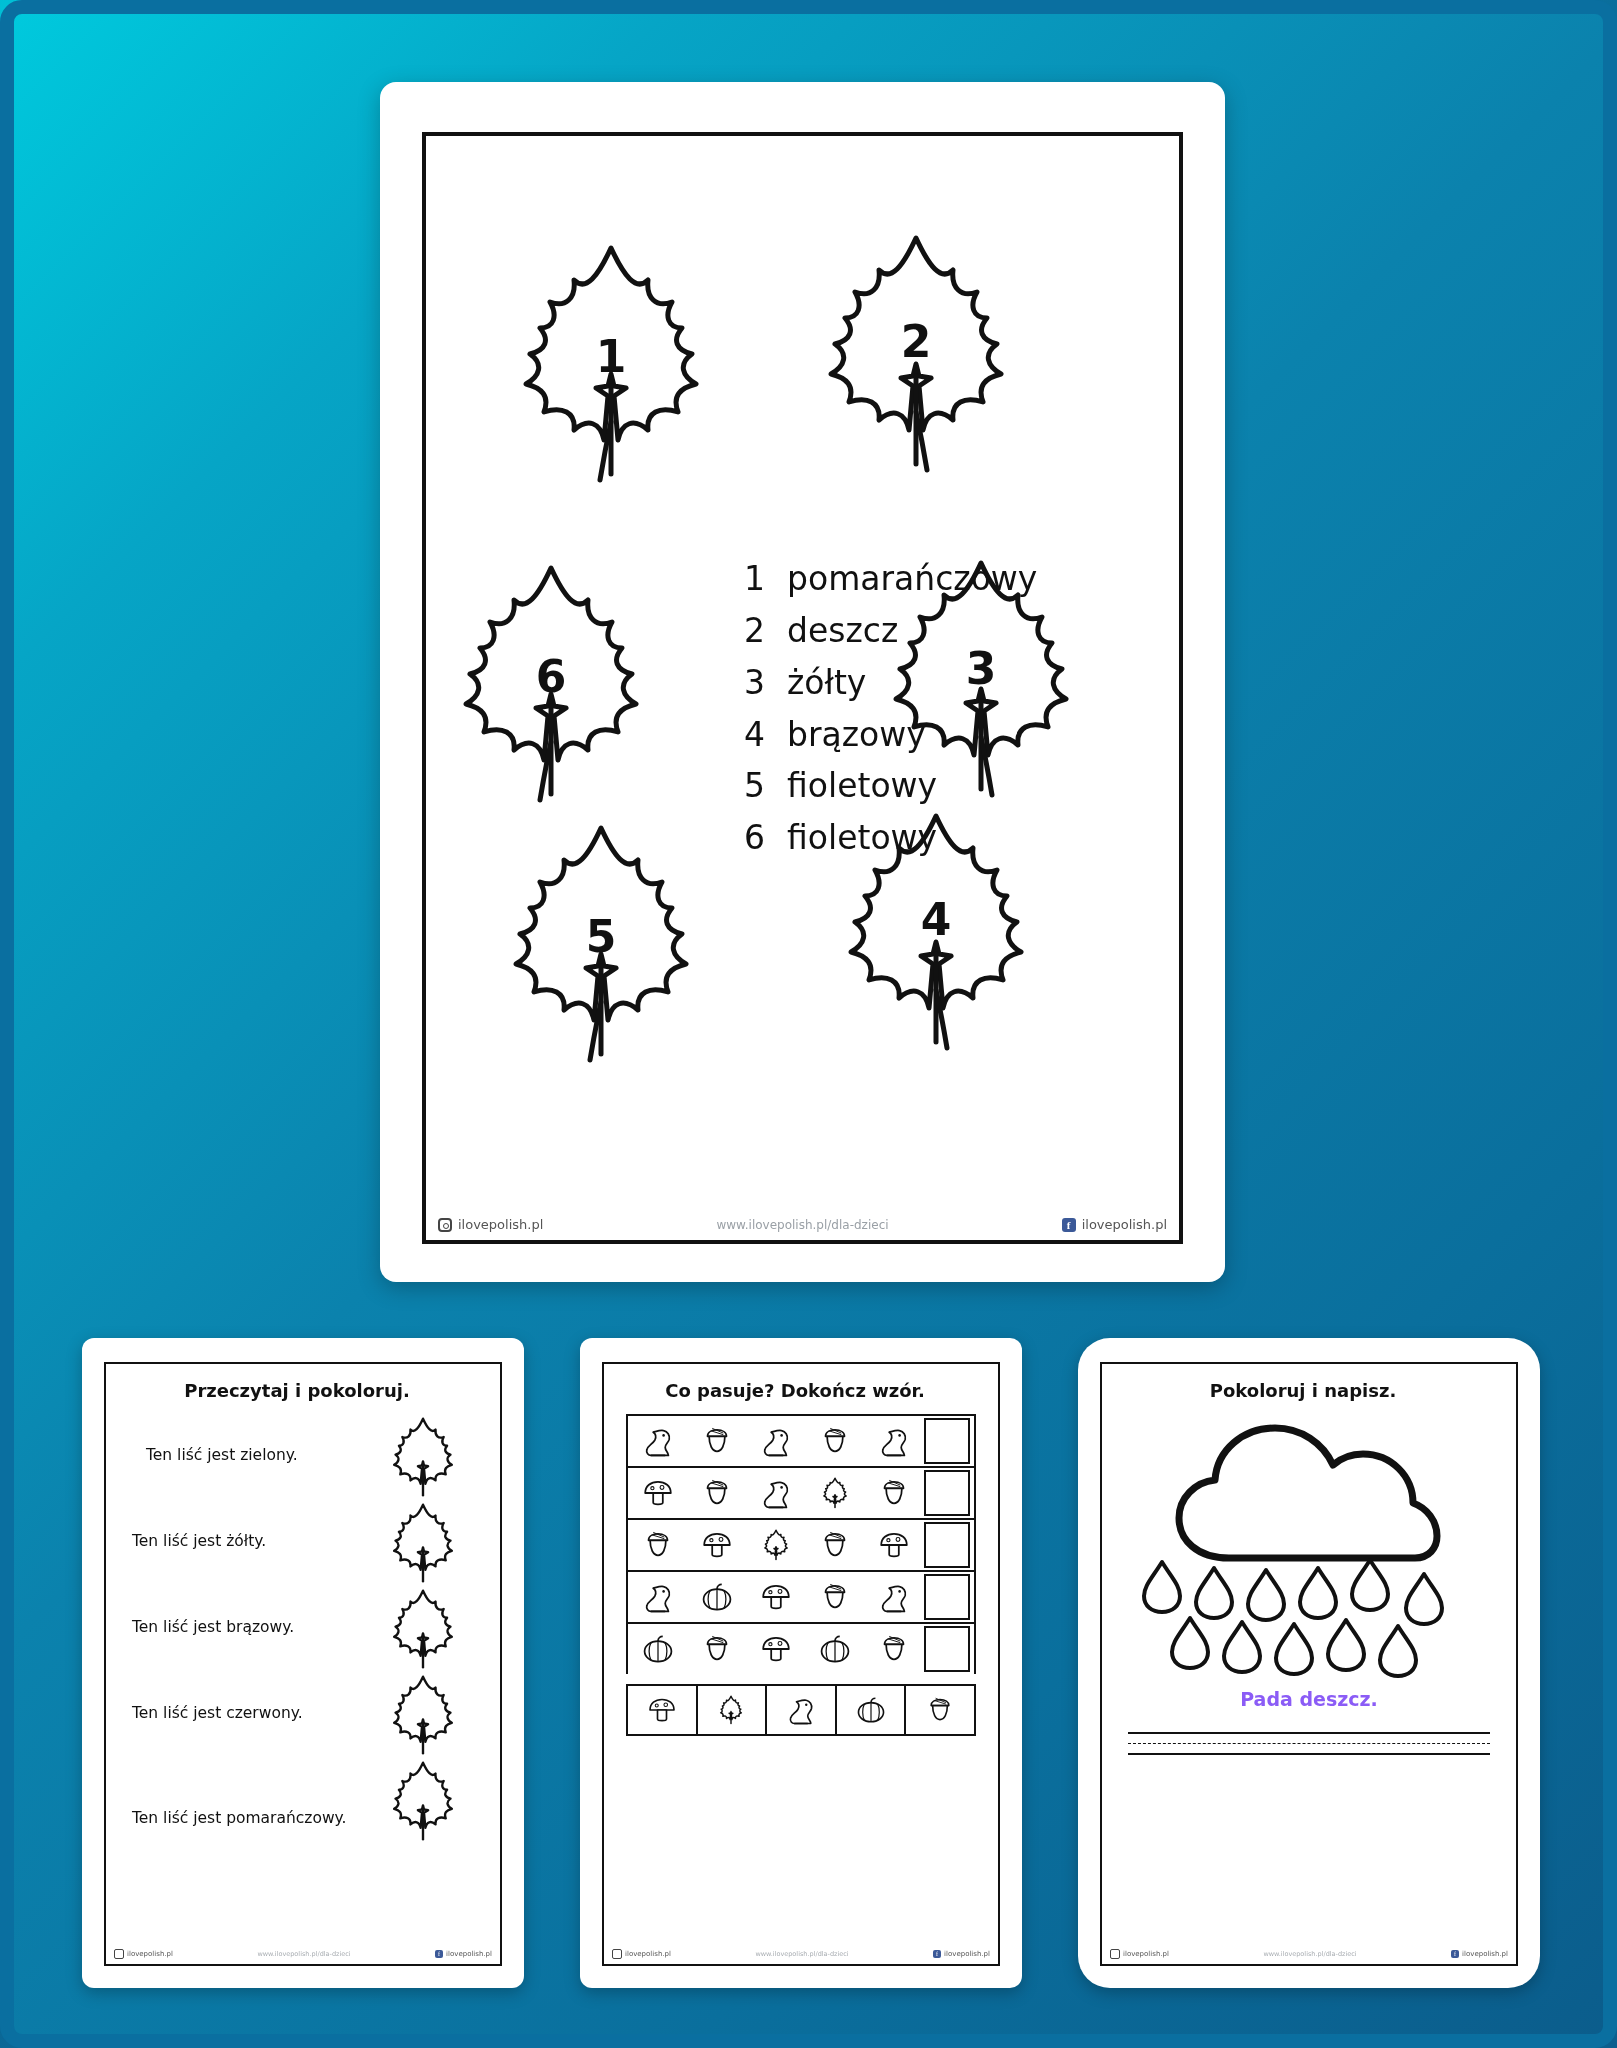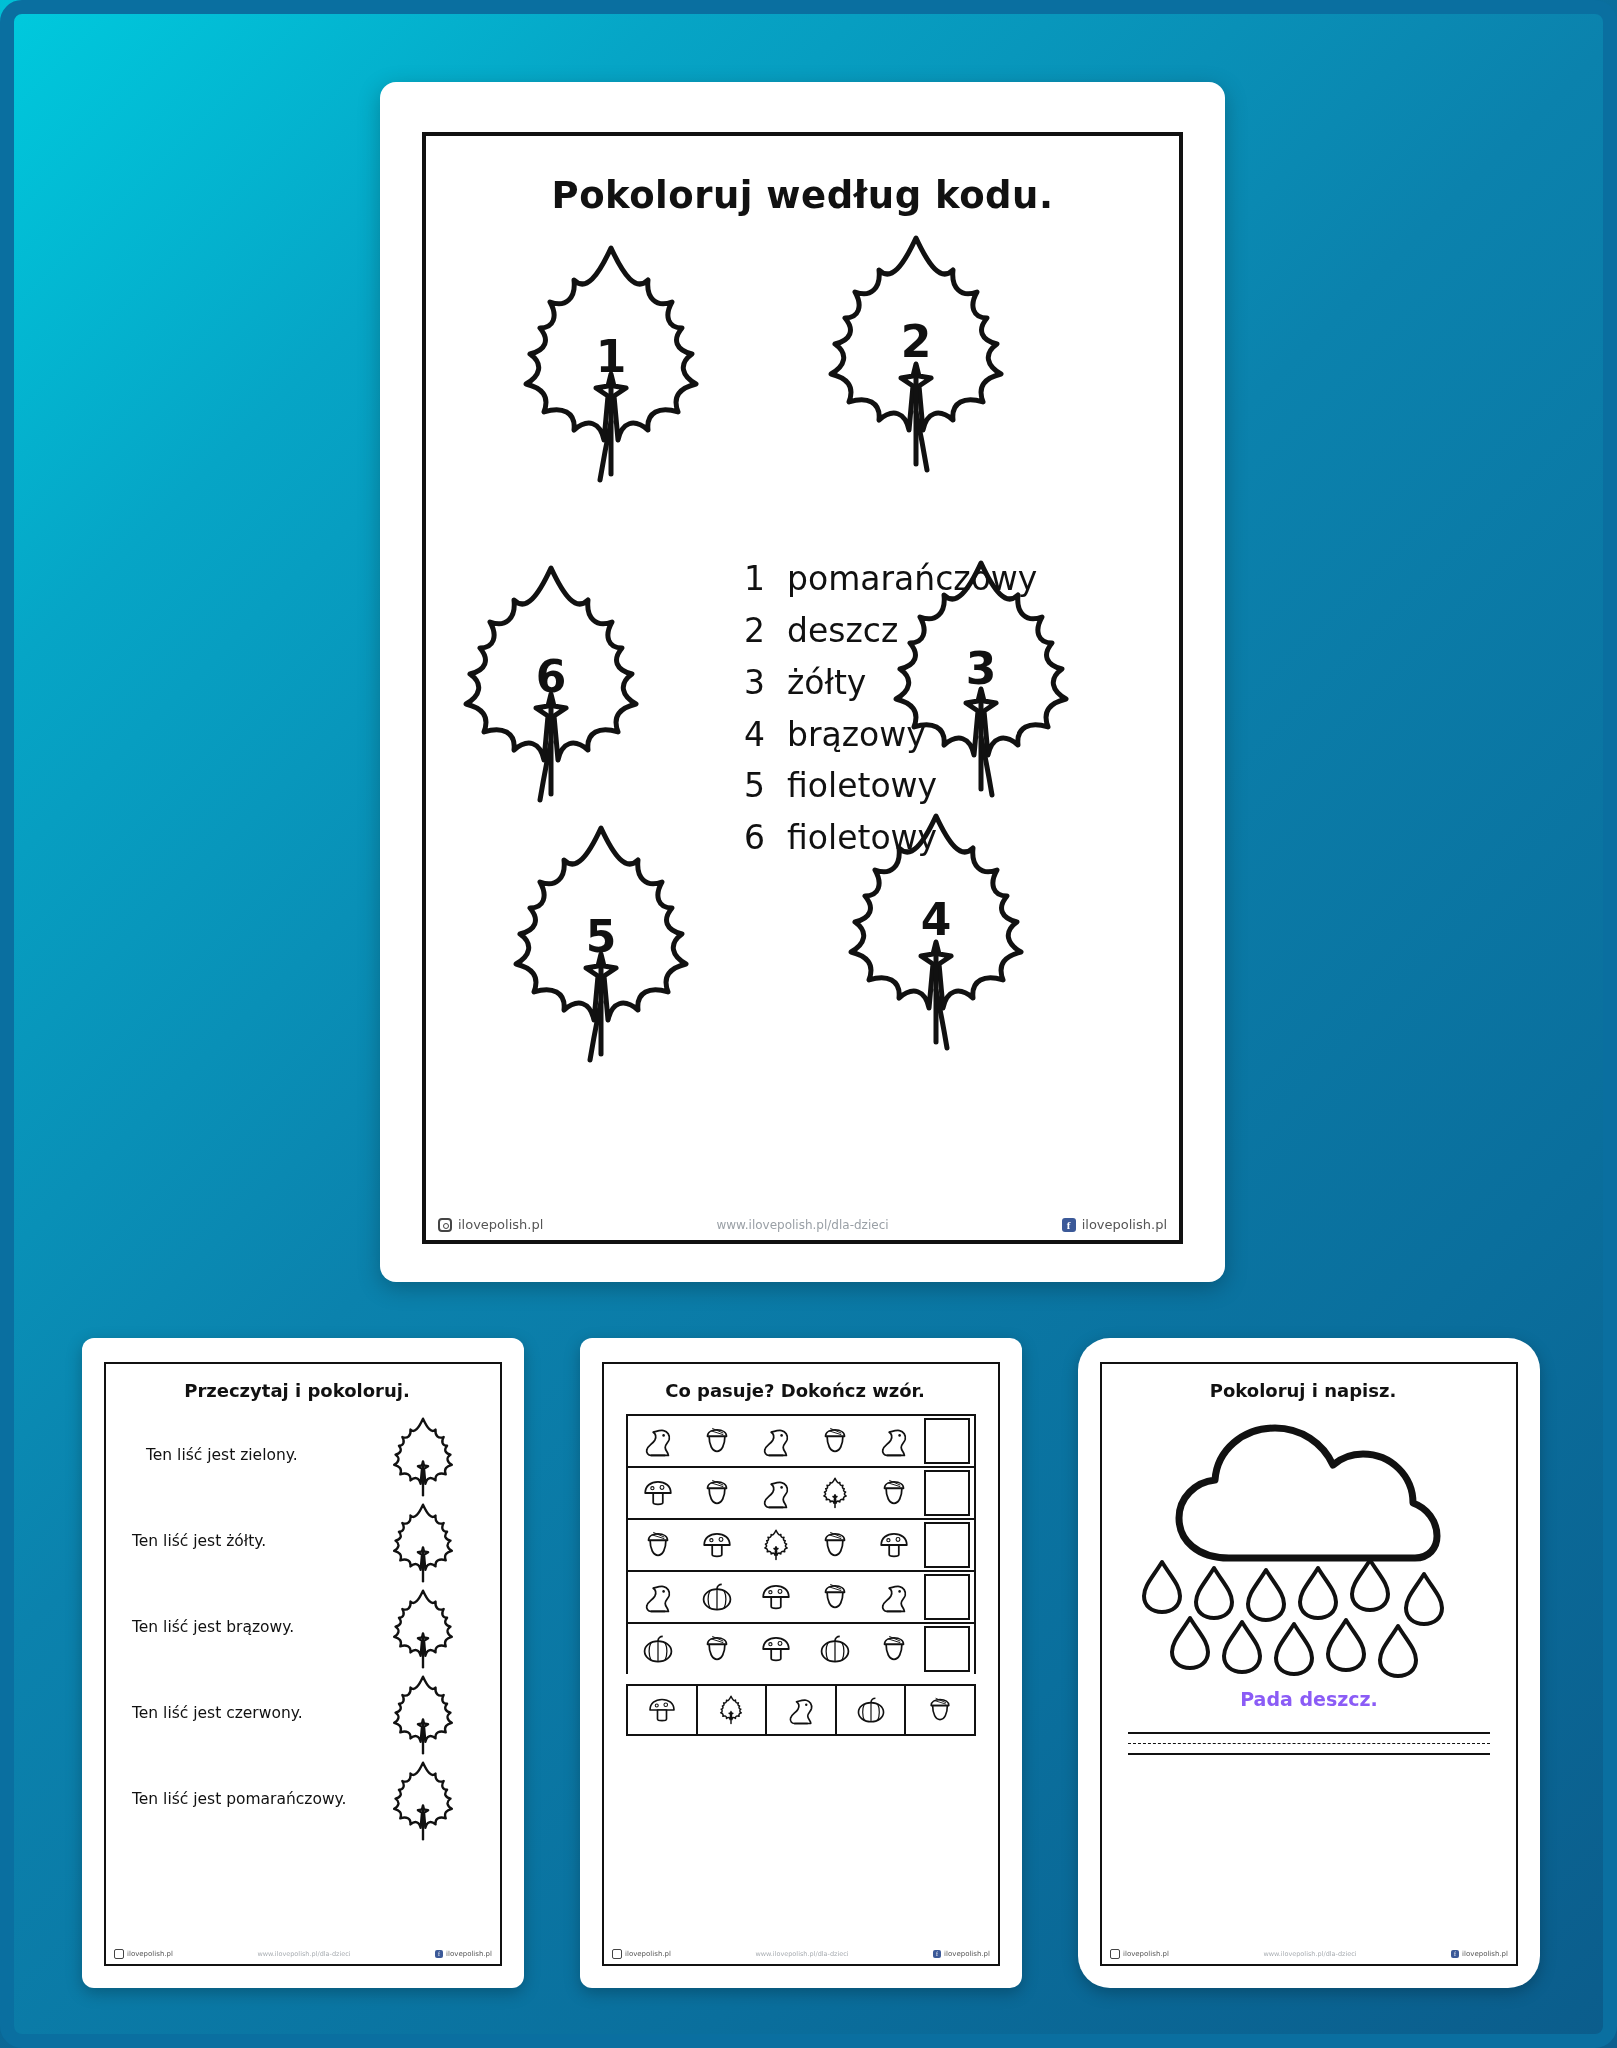--- a/index.html
+++ b/index.html
@@ -125,21 +125,20 @@
   .s3-lines .ln.dash{border-top:1.5px dashed #111;}
 </style>
 </head>
 <body>
 
 <div class="bg-frame"></div>
 
 <div class="sheet-main">
   <div class="inner">
 
-    <div class="title-main">Pokoloruj według kodu.</div>
 
     <div class="leaf" style="left:70px;top:100px;">
       <svg width="230" height="250" viewBox="0 0 230 250" xmlns="http://www.w3.org/2000/svg">
         <path d="M115 12 C128 40 140 56 152 44 C150 62 160 72 176 66 C168 80 172 92 186 92
                  C176 104 180 114 196 118 C182 128 186 140 200 148 C184 152 176 160 182 176
                  C164 170 150 176 152 194 C138 182 126 186 122 204 L118 160 L130 152 L118 150
                  L115 138 L112 150 L100 152 L112 160 L108 204 C104 186 92 182 78 194
                  C80 176 66 170 48 176 C54 160 46 152 30 148 C44 140 48 128 34 118
                  C50 114 54 104 44 92 C58 92 62 80 54 66 C70 72 80 62 78 44 C90 56 102 40 115 12 Z" fill="#fff" stroke="#111" stroke-width="5" stroke-linejoin="round"></path>
         <path d="M115 150 L115 238" fill="none" stroke="#111" stroke-width="5" stroke-linecap="round"></path>
@@ -261,21 +260,21 @@
 </div>
 
 <div class="sheet-sm" style="left:82px;top:1338px;width:442px;height:650px;">
   <div class="inner">
     <div class="title-sm">Przeczytaj i pokoloruj.</div>
 
     <div class="s1-line" style="left:40px;top:82px;">Ten liść jest zielony.</div>
     <div class="s1-line" style="left:26px;top:168px;">Ten liść jest żółty.</div>
     <div class="s1-line" style="left:26px;top:254px;">Ten liść jest brązowy.</div>
     <div class="s1-line" style="left:26px;top:340px;">Ten liść jest czerwony.</div>
-    <div class="s1-line" style="left:26px;top:426px;">Ten liść jest pomarańczowy.</div>
+    <div class="s1-line" style="left:26px;top:445px;">Ten liść jest pomarańczowy.</div>
 
     <div class="s1-leaf" style="left:278px;top:50px;">
       <svg width="78" height="86" viewBox="0 0 230 250">
           <path d="M115 12 C128 40 140 56 152 44 C150 62 160 72 176 66 C168 80 172 92 186 92 C176 104 180 114 196 118 C182 128 186 140 200 148 C184 152 176 160 182 176 C164 170 150 176 152 194 C138 182 126 186 122 204 L118 160 L130 152 L118 150 L115 138 L112 150 L100 152 L112 160 L108 204 C104 186 92 182 78 194 C80 176 66 170 48 176 C54 160 46 152 30 148 C44 140 48 128 34 118 C50 114 54 104 44 92 C58 92 62 80 54 66 C70 72 80 62 78 44 C90 56 102 40 115 12 Z" fill="#fff" stroke="#111" stroke-width="7" stroke-linejoin="round"></path>
           <path d="M115 150 L115 238" fill="none" stroke="#111" stroke-width="7" stroke-linecap="round"></path>
         </svg>
     </div>
     <div class="s1-leaf" style="left:278px;top:136px;">
       <svg width="78" height="86" viewBox="0 0 230 250">
           <path d="M115 12 C128 40 140 56 152 44 C150 62 160 72 176 66 C168 80 172 92 186 92 C176 104 180 114 196 118 C182 128 186 140 200 148 C184 152 176 160 182 176 C164 170 150 176 152 194 C138 182 126 186 122 204 L118 160 L130 152 L118 150 L115 138 L112 150 L100 152 L112 160 L108 204 C104 186 92 182 78 194 C80 176 66 170 48 176 C54 160 46 152 30 148 C44 140 48 128 34 118 C50 114 54 104 44 92 C58 92 62 80 54 66 C70 72 80 62 78 44 C90 56 102 40 115 12 Z" fill="#fff" stroke="#111" stroke-width="7" stroke-linejoin="round"></path>

